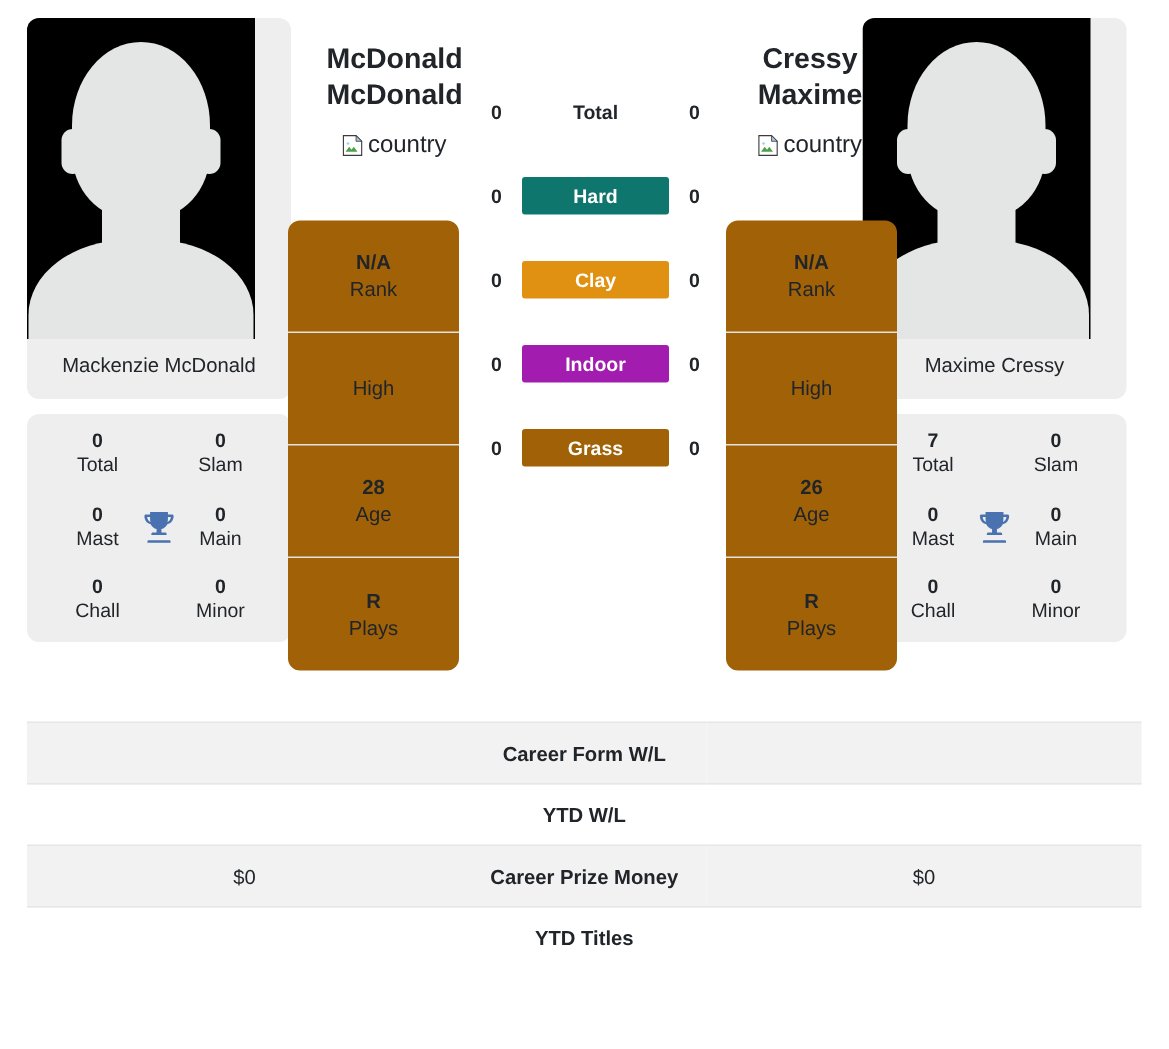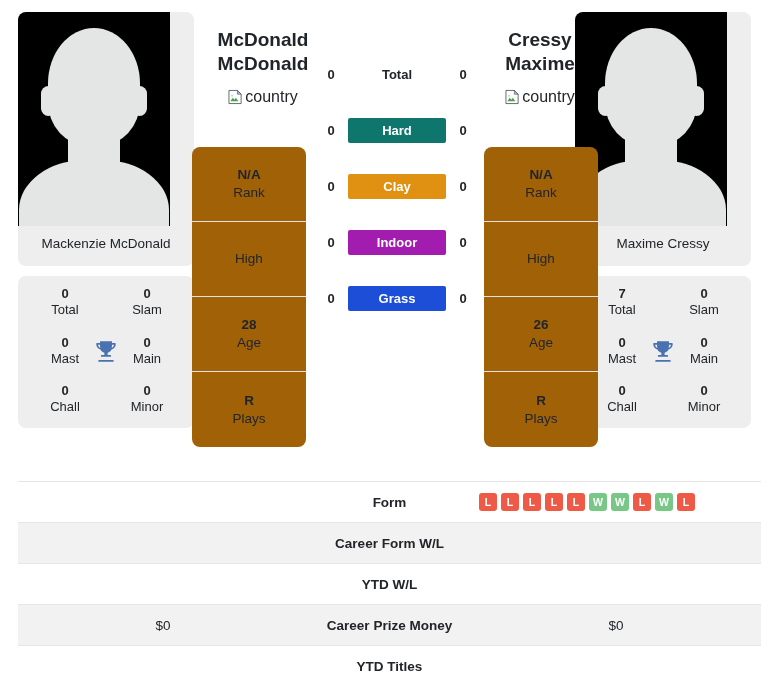--- a/index.html
+++ b/index.html
@@ -405,46 +405,28 @@
         <span class="s-badge" style="background:#e09112">Clay</span>
         <span class="s-num">0</span>
       </div>
       <div class="surface-row">
         <span class="s-num">0</span>
         <span class="s-badge" style="background:#a21caf">Indoor</span>
         <span class="s-num">0</span>
       </div>
       <div class="surface-row">
         <span class="s-num">0</span>
-        <span class="s-badge" style="background:#1d4ed8">Grass</span>
+        <span class="s-badge" style="background:#a16207">Grass</span>
         <span class="s-num">0</span>
       </div>
     </div>
   </div>
 
   <table class="cmp-table">
     <tbody>
-      <tr>
-        <td class="side"></td>
-        <td class="mid">Form</td>
-        <td class="side" style="text-align:left">
-          <div class="form-badges" id="form-right">
-              <span class="form-badge" style="background: rgb(239, 90, 71);">L</span>
-              <span class="form-badge" style="background: rgb(239, 90, 71);">L</span>
-              <span class="form-badge" style="background: rgb(239, 90, 71);">L</span>
-              <span class="form-badge" style="background: rgb(239, 90, 71);">L</span>
-              <span class="form-badge" style="background: rgb(239, 90, 71);">L</span>
-              <span class="form-badge" style="background: rgb(120, 199, 134);">W</span>
-              <span class="form-badge" style="background: rgb(120, 199, 134);">W</span>
-              <span class="form-badge" style="background: rgb(239, 90, 71);">L</span>
-              <span class="form-badge" style="background: rgb(120, 199, 134);">W</span>
-              <span class="form-badge" style="background: rgb(239, 90, 71);">L</span>
-            </div>
-        </td>
-      </tr>
       <tr class="striped">
         <td class="side"></td>
         <td class="mid">Career Form W/L</td>
         <td class="side"></td>
       </tr>
       <tr>
         <td class="side"></td>
         <td class="mid">YTD W/L</td>
         <td class="side"></td>
       </tr>

